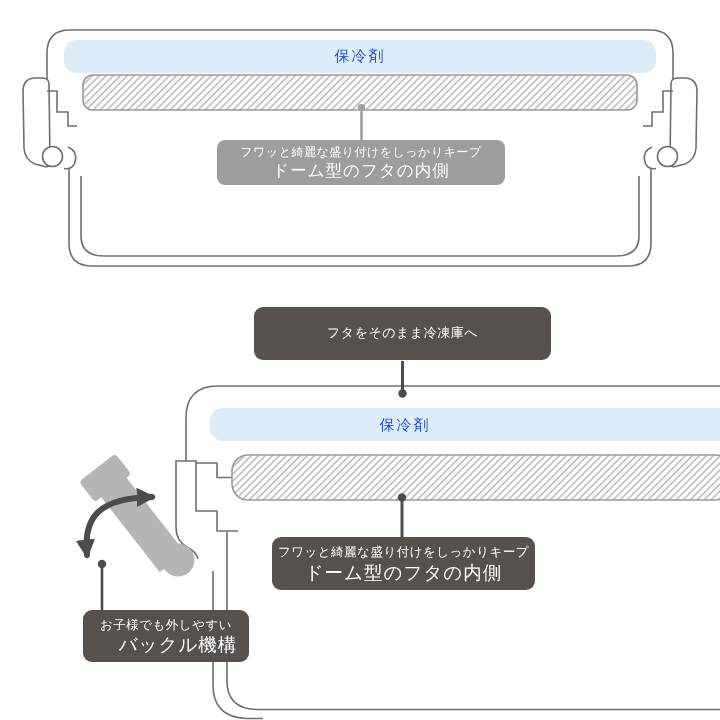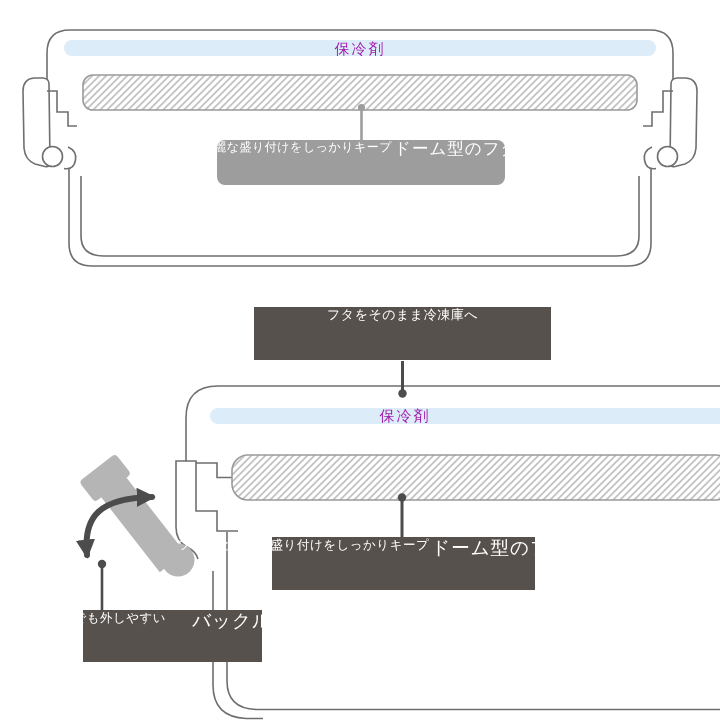--- a/index.html
+++ b/index.html
@@ -4,50 +4,50 @@
 <style>
   html,body{margin:0;padding:0;background:#ffffff;}
   .stage{
     position:relative;width:720px;height:720px;background:#ffffff;overflow:hidden;
     font-family:"DejaVu Sans","Liberation Sans",sans-serif;
   }
   .stage svg{position:absolute;left:0;top:0;z-index:1;}
 
   
   .ice-band{
-    position:absolute;background:#dcecf8;height:16px;border-radius:12.5px;
-    display:flex;justify-content:center;
-    color:#a21caf;font-size:15px;letter-spacing:2px;z-index:2;
+    position:absolute;background:#dcecf8;height:33px;border-radius:12.5px;
+    display:flex;align-items:center;justify-content:center;
+    color:#1d4ed8;font-size:15px;letter-spacing:2px;z-index:2;
   }
   .ice-band--top{left:64px;top:40px;width:592px;}
   .ice-band--bottom{left:210px;top:408px;width:510px;border-radius:12.5px 0 0 12.5px;justify-content:flex-start;}
   .ice-band--bottom .band-text{position:absolute;left:195px;top:50%;transform:translate(-50%,-50%);white-space:nowrap;}
 
   
   .callout{
     position:absolute;color:#ffffff;text-align:center;z-index:2;
-    display:flex;flex-direction:row;justify-content:center;gap:2px;
+    display:flex;flex-direction:column;justify-content:center;gap:2px;
   }
   .callout .l1{font-size:12.5px;line-height:1.25;letter-spacing:0.5px;white-space:nowrap;}
   .callout .l2{font-size:18px;font-weight:normal;line-height:1.15;letter-spacing:1px;white-space:nowrap;}
 
   .callout--gray{
     left:217px;top:140px;width:288px;height:45px;
     background:#9d9d9d;border-radius:8px;
   }
   .callout--gray .l1{font-size:12px;}
   .callout--gray .l2{font-size:16.5px;}
 
-  .callout--dark{background:#57514e;}
+  .callout--dark{background:#57514e;border-radius:9px;}
   .callout--freezer{left:254px;top:307px;width:297px;height:53px;}
   .callout--freezer .l1{font-size:13px;}
   .callout--freezer .l2{font-size:19px;}
   .callout--dome2{left:272px;top:537px;width:263px;height:53px;}
   .callout--dome2 .l2{font-size:18.5px;}
-  .callout--buckle{left:83px;top:610px;width:179px;height:52px;}
+  .callout--buckle{left:83px;top:610px;width:166px;height:52px;}
   .callout--buckle .l2{font-size:18.5px;padding-left:24px;}
 </style>
 </head>
 <body>
 
 <div class="stage">
 
   <svg width="720" height="720" viewBox="0 0 720 720">
     <defs>
       <pattern id="hatch" width="7" height="7" patternUnits="userSpaceOnUse">

